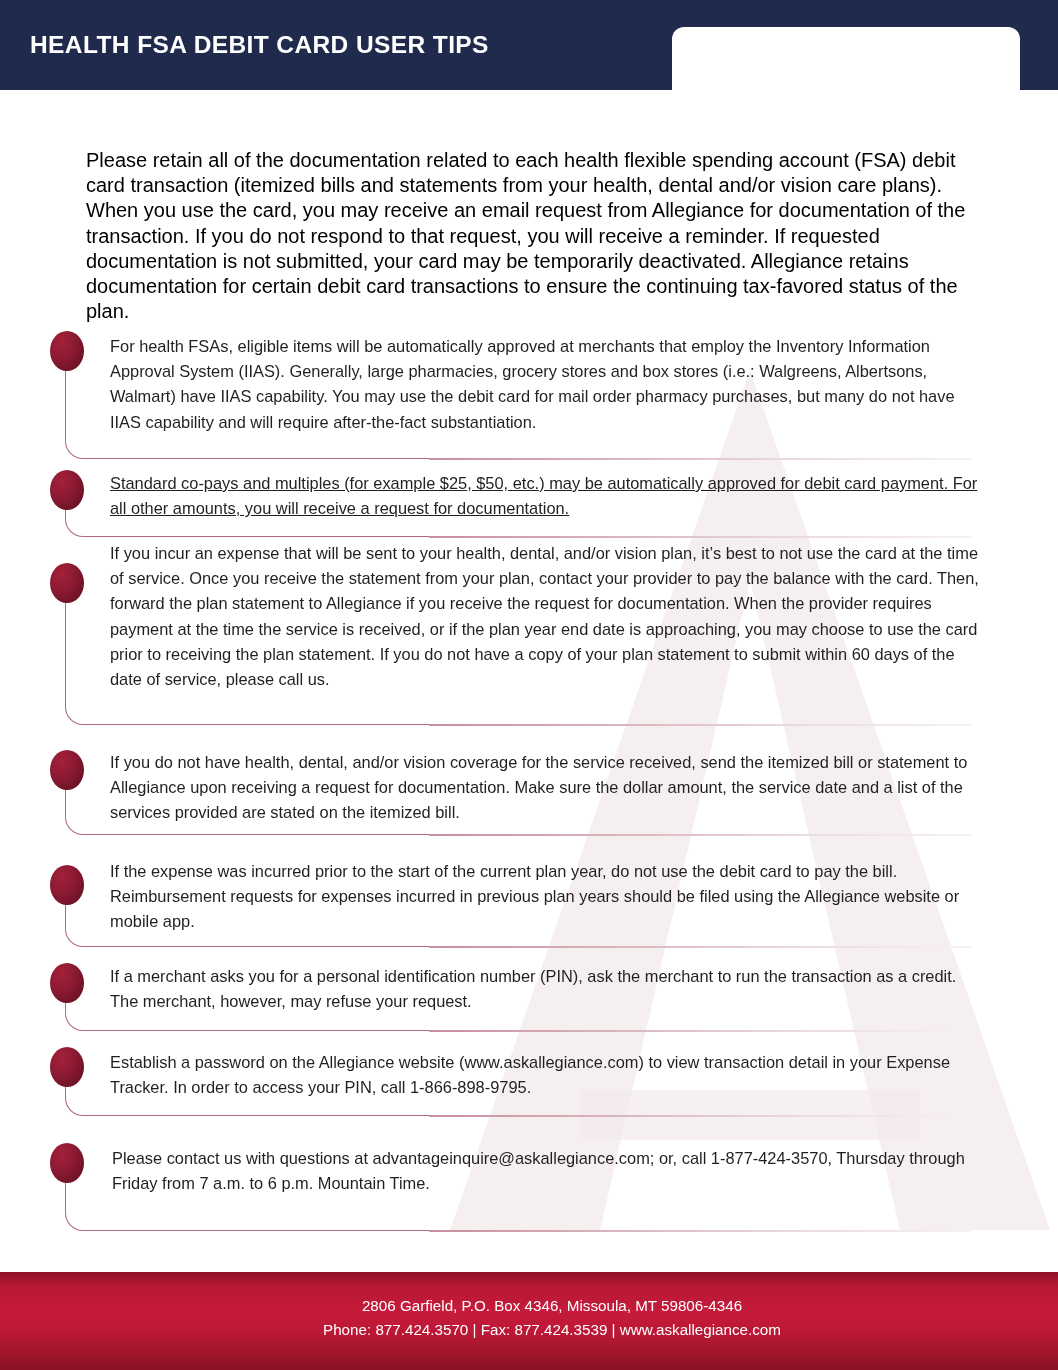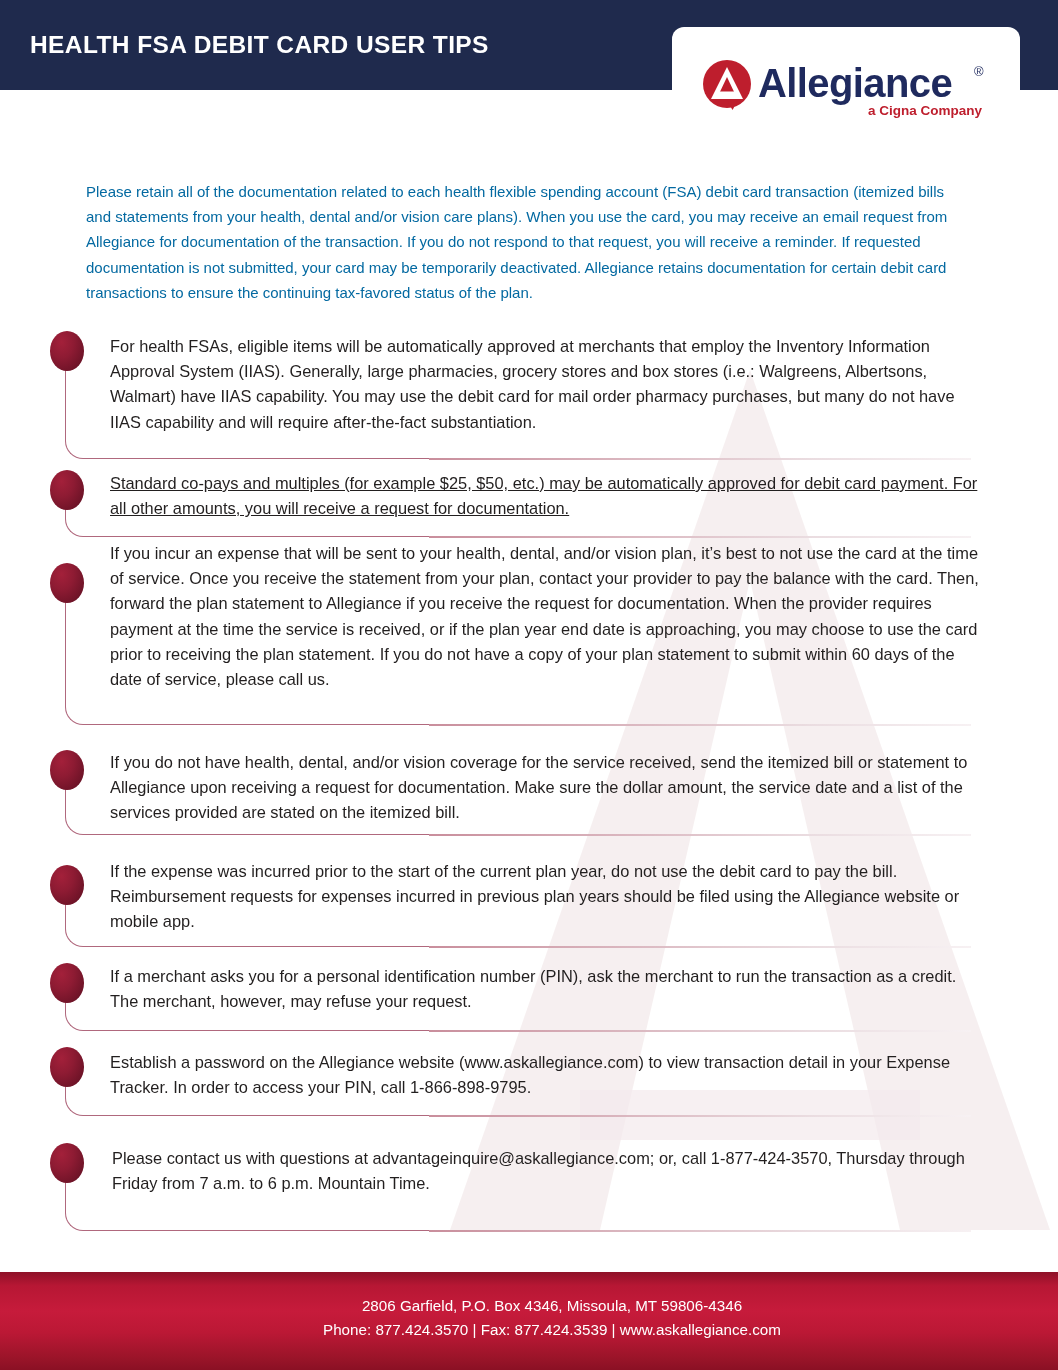--- a/index.html
+++ b/index.html
@@ -75,25 +75,25 @@
     width: 300px;
     height: 62px;
     z-index: 4;
   }
   .logo-wrap svg { display: block; }
 
   
   .intro {
     position: absolute;
     left: 86px;
-    top: 179px;
+    top: 148px;
     width: 882px;
-    font-size: 15px;
+    font-size: 20px;
     line-height: 25.2px;
-    color: #0369a1;
+    color: #000000;
     z-index: 5;
   }
 
   
   .tips {
     position: absolute;
     left: 0;
     top: 0;
     width: 1058px;
     height: 1176px;
@@ -175,35 +175,20 @@
       <polygon points="320,40 620,900 20,900" fill="#f4eaec" opacity="0.78"></polygon>
       <polygon points="320,250 470,900 170,900" fill="#ffffff" opacity="0.95"></polygon>
       <rect x="150" y="760" width="340" height="50" fill="#f4eaec" opacity="0.7"></rect>
     </svg>
   </div>
 
   <div class="header-band"></div>
   <div class="logo-card"></div>
   <div class="header-title">HEALTH FSA DEBIT CARD USER TIPS</div>
 
-  <div class="logo-wrap">
-    <svg viewBox="0 0 300 62" xmlns="http://www.w3.org/2000/svg">
-
-      <circle cx="27" cy="26" r="24" fill="#be1e2d"></circle>
-      <path d="M27 9 L43 41 L11 41 Z" fill="#ffffff"></path>
-      <path d="M27 19 L36 38 L18 38 Z" fill="#be1e2d"></path>
-      <rect x="15" y="33.5" width="24" height="4.6" fill="#ffffff"></rect>
-      <path d="M27 42 L38 42 L32.5 52 Z" fill="#be1e2d"></path>
-
-      <text x="58" y="39" font-family="Liberation Sans, sans-serif" font-size="40" font-weight="bold" fill="#1f2a5e" letter-spacing="-0.6">Allegiance</text>
-      <text x="274" y="18" font-family="Liberation Sans, sans-serif" font-size="13" fill="#1f2a5e">®</text>
-
-      <text x="168" y="57" font-family="Liberation Sans, sans-serif" font-size="13.5" font-weight="bold" fill="#be1e2d">a Cigna Company</text>
-    </svg>
-  </div>
 
   <div class="intro">Please retain all of the documentation related to each health flexible spending account (FSA) debit card transaction (itemized bills and statements from your health, dental and/or vision care plans). When you use the card, you may receive an email request from Allegiance for documentation of the transaction. If you do not respond to that request, you will receive a reminder. If requested documentation is not submitted, your card may be temporarily deactivated. Allegiance retains documentation for certain debit card transactions to ensure the continuing tax-favored status of the plan.</div>
 
   <div class="tips">
 
     <div class="tip" style="left:50px; top:331px;">
       <div class="tip-bullet"></div>
       <div class="tip-connector" style="height:98px;"></div>
       <div class="tip-text" style="left:60px; top:3px; width:870px;">For health FSAs, eligible items will be automatically approved at merchants that employ the Inventory Information Approval System (IIAS). Generally, large pharmacies, grocery stores and box stores (i.e.: Walgreens, Albertsons, Walmart) have IIAS capability. You may use the debit card for mail order pharmacy purchases, but many do not have IIAS capability and will require after-the-fact substantiation.</div>
     </div>

